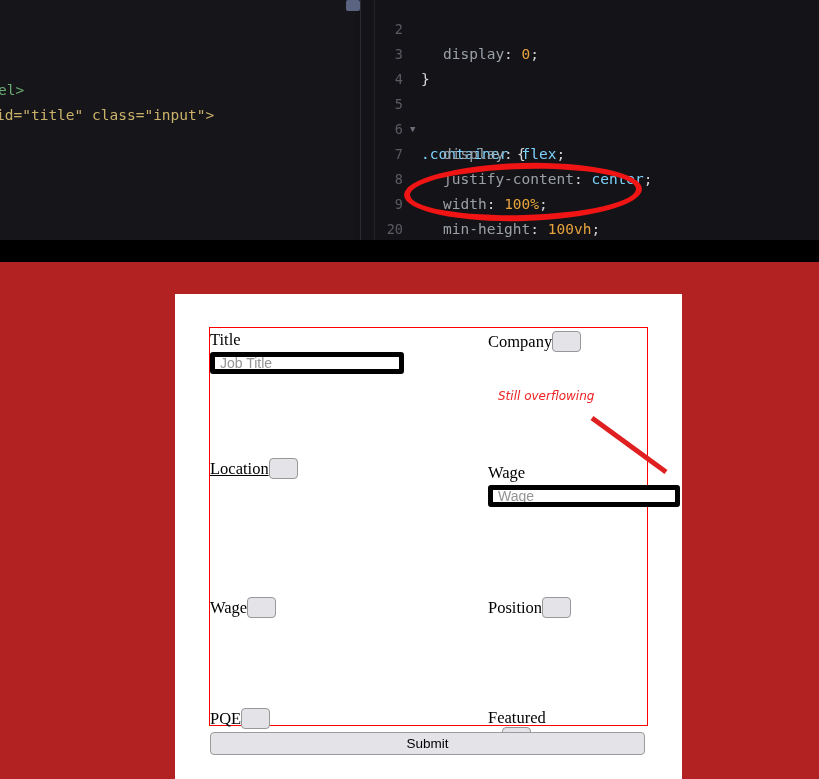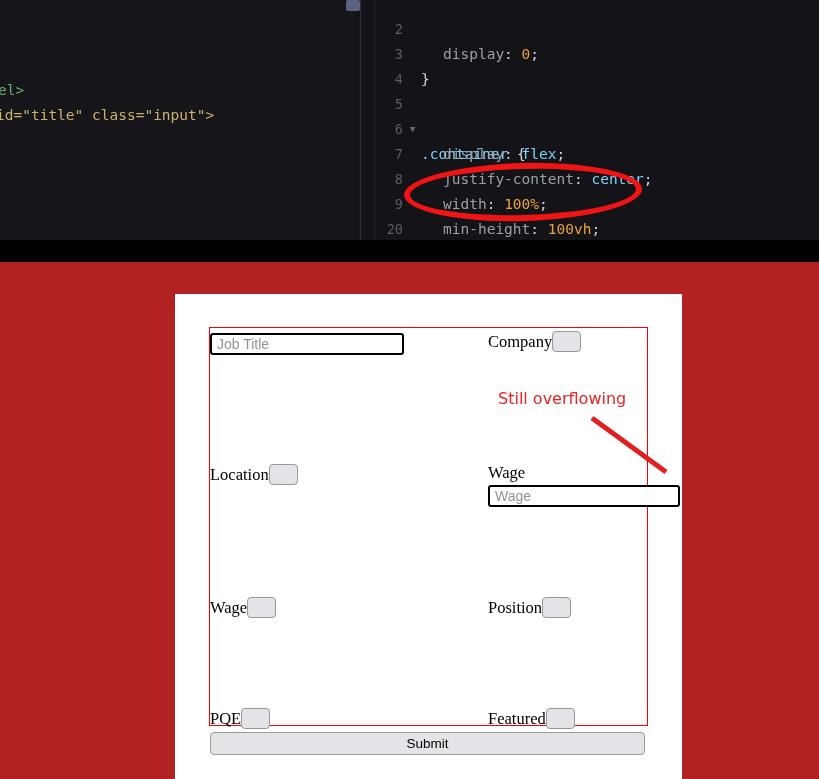--- a/index.html
+++ b/index.html
@@ -177,41 +177,42 @@
     width: 8px; height: 8px;
     border-right: 1.6px solid #222;
     border-bottom: 1.6px solid #222;
     transform: rotate(45deg);
     box-sizing: border-box;
   }
 
   .txtinput {
     box-sizing: border-box;
     height: 22px;
-    border: 2px solid #000000;
+    border: 5px solid #000000;
     border-radius: 3px;
     background: #ffffff;
     font-family: "Liberation Sans", sans-serif;
     font-size: 14px;
     color: #a16207;
     padding: 1px 5px;
     outline: none;
   }
   .txtinput::placeholder {
     color: #949494;
     opacity: 1;
   }
 
   #overflow-note {
     position: absolute;
     left: 498px; top: 389px;
     font-family: "DejaVu Sans", sans-serif;
-    font-size: 16px;
+    font-size: 12px;
     color: #ee2222;
     white-space: nowrap;
+    font-style: italic;
   }
   #overflow-arrow {
     position: absolute;
     left: 590px; top: 415px;
     width: 80px; height: 60px;
     pointer-events: none;
   }
 
   #submit-btn {
     position: absolute;
@@ -301,29 +302,30 @@
   <div id="code-ellipse"></div>
 </div>
 
 <div id="black-band"></div>
 
 <div id="page">
   <div id="card">
     <div id="form-box"></div>
 
     <div class="field" style="left:35px; top:36px;">
+      <div class="flabel">Title</div>
       <input class="txtinput" style="width: 194px; margin-top: 3px;" type="text" placeholder="Job Title">
     </div>
 
     <div class="field row-inline" style="left:313px; top:37px;">
       <span class="flabel">Company</span>
       <select class="sel"></select>
     </div>
 
-    <div class="field row-inline" style="left:35px; top:170px;">
+    <div class="field row-inline" style="left:35px; top:164px;text-decoration:underline;">
       <span class="flabel">Location</span>
       <select class="sel"></select>
     </div>
 
     <div class="field" style="left:313px; top:169px;">
       <div class="flabel">Wage</div>
       <input class="txtinput" style="width: 192px; margin-top: 3px;" type="text" placeholder="Wage">
     </div>
 
     <div class="field row-inline" style="left:35px; top:303px;">
@@ -334,21 +336,21 @@
     <div class="field row-inline" style="left:313px; top:303px;">
       <span class="flabel">Position</span>
       <select class="sel"></select>
     </div>
 
     <div class="field row-inline" style="left:35px; top:414px;align-items:center;">
       <span class="flabel">PQE</span>
       <select class="sel"></select>
     </div>
 
-    <div class="field row-inline" style="left:313px; top:414px;">
+    <div class="field row-inline" style="left:313px; top:414px;flex-direction:column;">
       <span class="flabel">Featured</span>
       <select class="sel"></select>
     </div>
   </div>
 </div>
 
 <div id="overflow-note">Still overflowing</div>
 <svg id="overflow-arrow" viewBox="0 0 80 60">
   <line x1="2" y1="3" x2="76" y2="57" stroke="#e02020" stroke-width="5" stroke-linecap="butt"></line>
 </svg>

